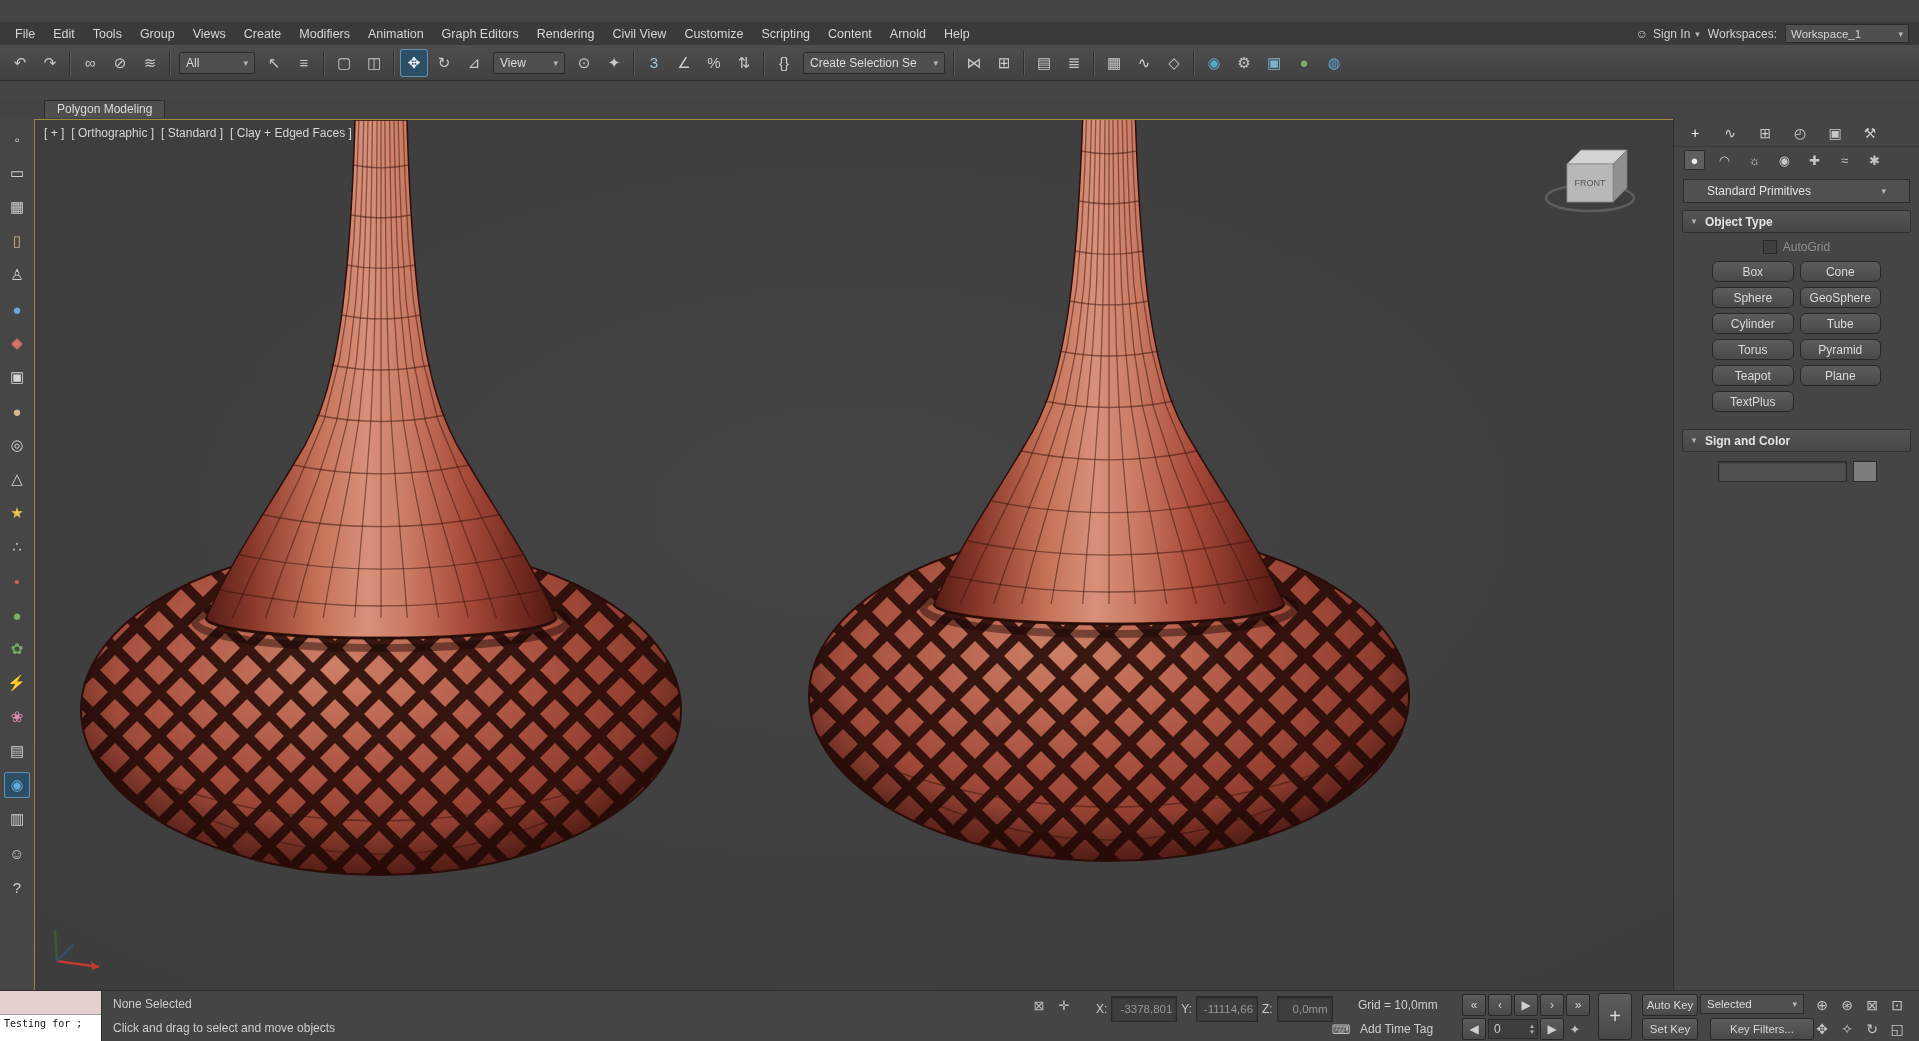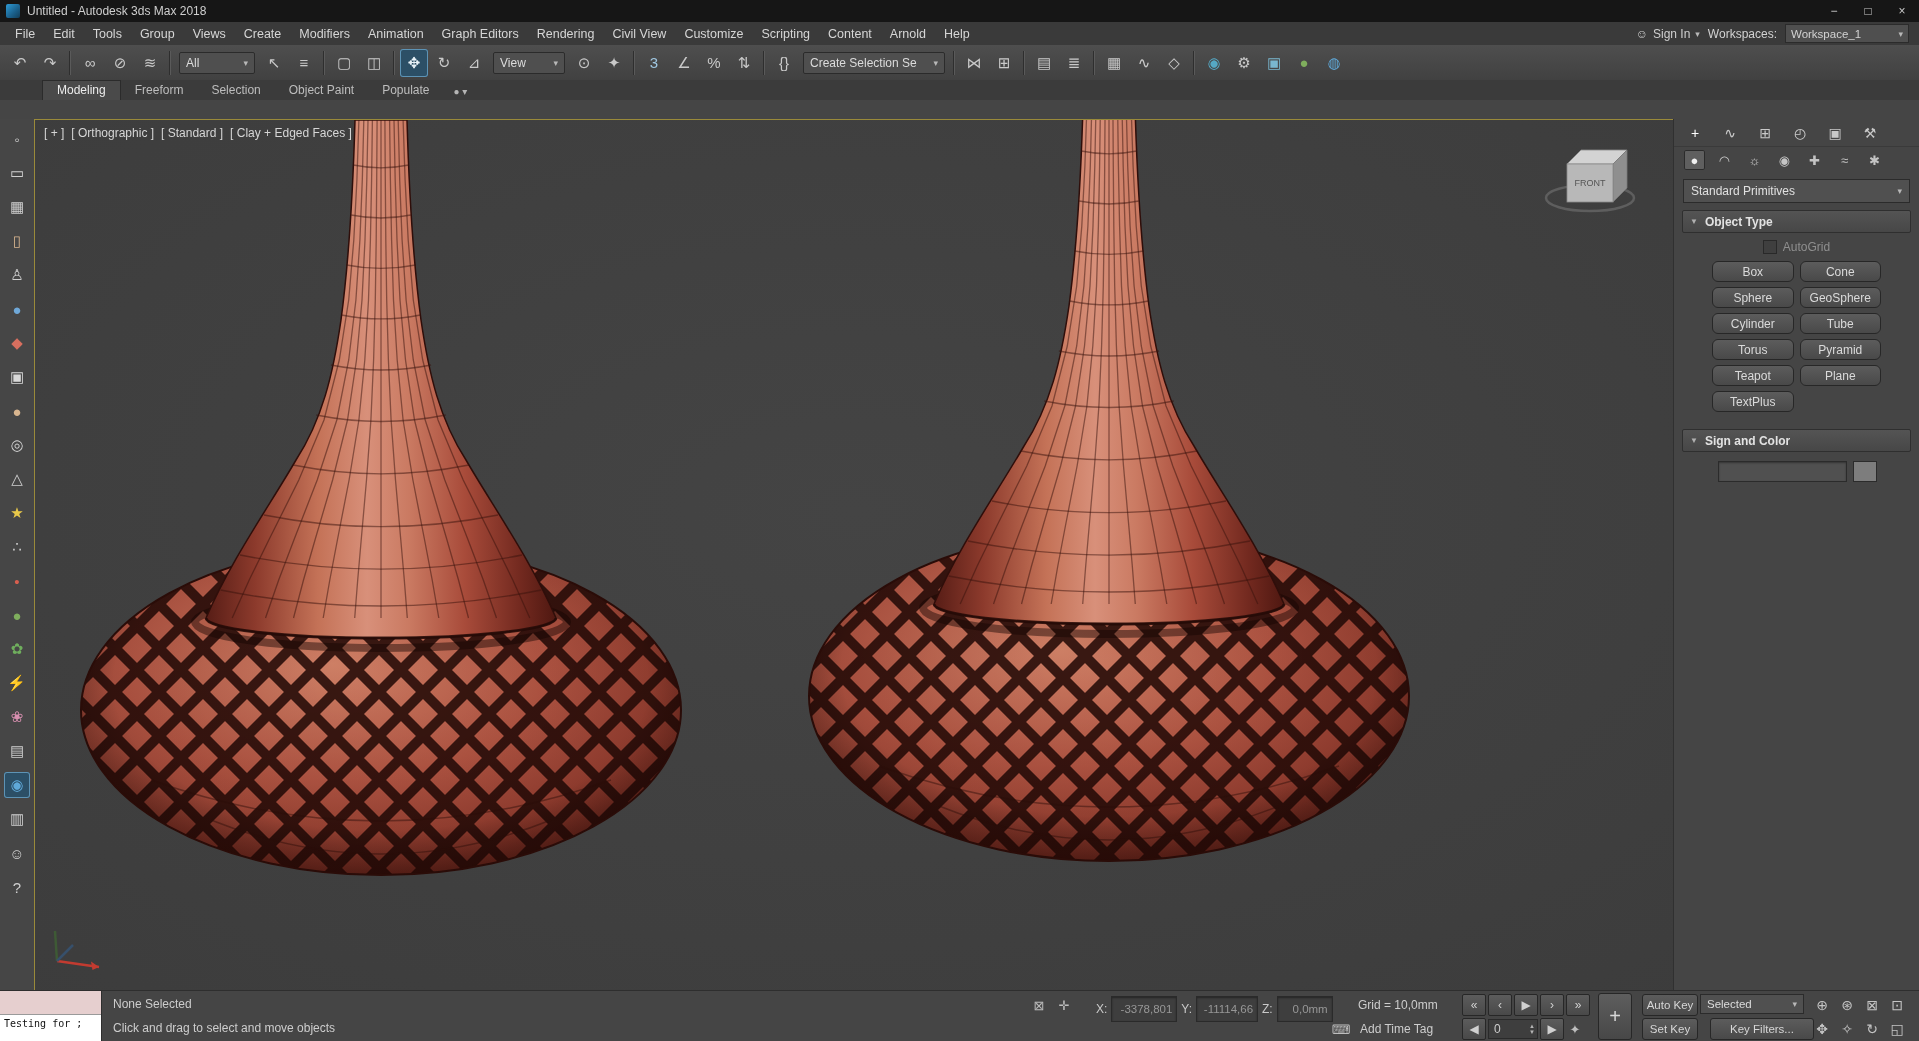--- a/index.html
+++ b/index.html
@@ -50,21 +50,21 @@
   .viewcube{position:absolute;top:14px;right:28px;}
   .axis-tripod{position:absolute;left:12px;bottom:14px;}
   
   .cmd-panel{position:absolute;top:119px;right:0;width:245px;bottom:50px;background:#454545;border-left:1px solid #303030;}
   .cp-tabs{display:flex;align-items:center;gap:13px;padding:4px 10px 3px;border-bottom:1px solid #3a3a3a;}
   .cp-tab{width:22px;height:20px;display:flex;align-items:center;justify-content:center;font-size:14px;color:#c9c9c9;border-radius:2px;}
   .cp-tab.active{color:#ffffff;}
   .cp-cats{display:flex;align-items:center;gap:9px;padding:3px 10px 4px;}
   .cp-cat{width:21px;height:20px;display:flex;align-items:center;justify-content:center;font-size:13px;color:#c4c4c4;border-radius:2px;}
   .cp-cat.active{background:#5f5f5f;box-shadow:inset 0 0 0 1px #2b2b2b;color:#f0f0f0;}
-  .cp-dropdown{margin:5px 9px 4px;height:22px;background:#505050;border:1px solid #2b2b2b;display:flex;align-items:center;justify-content:space-between;padding:0 7px;font-size:12px;color:#e0e0e0;}
+  .cp-dropdown{margin:5px 9px 4px;height:22px;background:#505050;border:1px solid #2b2b2b;display:flex;align-items:center;justify-content:space-between;padding:0 23px;font-size:12px;color:#e0e0e0;}
   .rollout-header{margin:7px 8px 0;height:21px;background:linear-gradient(#545454,#474747);border:1px solid #2f2f2f;border-radius:2px;display:flex;align-items:center;gap:7px;padding:0 7px;font-weight:bold;color:#e2e2e2;font-size:12px;}
   .rollout-arrow{font-size:8px;color:#b0b0b0;}
   .autogrid-row{display:flex;align-items:center;justify-content:center;gap:6px;margin:7px 0 4px;color:#8f8f8f;}
   .checkbox{width:12px;height:12px;background:#3f3f3f;border:1px solid #292929;}
   .obj-grid{display:grid;grid-template-columns:1fr 1fr;gap:5px 6px;padding:3px 38px 10px 38px;}
   .obj-btn{height:21px;background:linear-gradient(#5c5c5c,#494949);border:1px solid #272727;border-radius:6px;color:#dadada;font-size:12px;display:flex;align-items:center;justify-content:center;font-family:"Liberation Sans",sans-serif;}
   .obj-btn:last-child{grid-column:1;}
   .name-row{display:flex;align-items:center;gap:6px;padding:9px 42px 0 44px;}
   .name-input{flex:1;height:19px;background:#505050;border:1px solid #2b2b2b;box-shadow:inset 0 1px 2px rgba(0,0,0,.35);}
   .color-swatch{width:22px;height:19px;background:#7d7d7d;border:1px solid #2b2b2b;}
@@ -93,29 +93,20 @@
   .sb-btn{position:absolute;height:20px;background:linear-gradient(#5c5c5c,#494949);border:1px solid #272727;border-radius:3px;color:#d6d6d6;font-size:11.5px;display:flex;align-items:center;justify-content:center;}
   .sb-drop{position:absolute;height:18px;background:#505050;border:1px solid #2b2b2b;display:flex;align-items:center;justify-content:space-between;padding:0 6px;color:#dcdcdc;font-size:11.5px;}
   .nav-icons{position:absolute;left:1810px;top:2px;display:grid;grid-template-columns:repeat(4,24px);grid-auto-rows:23px;gap:1px;}
   .nav-icon{display:flex;align-items:center;justify-content:center;color:#c4c4c4;font-size:14px;border-radius:2px;}
 </style>
 </head>
 <body>
 
 <div id="app">
 
-  <div class="titlebar">
-    <span class="app-icon"></span>
-    <span class="title-text">Untitled - Autodesk 3ds Max 2018</span>
-    <div class="win-controls">
-      <span class="win-btn">−</span>
-      <span class="win-btn">□</span>
-      <span class="win-btn">×</span>
-    </div>
-  </div>
 
   <div class="menubar">
     <div class="menu-items">
 
     <span class="menu-item">File</span>
         <span class="menu-item">Edit</span>
         <span class="menu-item">Tools</span>
         <span class="menu-item">Group</span>
         <span class="menu-item">Views</span>
         <span class="menu-item">Create</span>
@@ -205,30 +196,22 @@
         <span class="tb-item">◇</span>
         <span class="tb-item" data-kind="sep"></span>
         <span class="tb-item" style="color: rgb(85, 168, 196);">◉</span>
         <span class="tb-item">⚙</span>
         <span class="tb-item" style="color: rgb(121, 183, 207);">▣</span>
         <span class="tb-item" style="color: rgb(127, 174, 93);">●</span>
         <span class="tb-item" style="color: rgb(95, 168, 216);">◍</span>
       </div>
   </div>
 
-  <div class="ribbon-tabs">
-    <div class="ribbon-tablist">
-
-    <span class="ribbon-tab active">Modeling</span>
-        <span class="ribbon-tab">Freeform</span>
-        <span class="ribbon-tab">Selection</span>
-        <span class="ribbon-tab">Object Paint</span>
-        <span class="ribbon-tab">Populate</span>
-      </div>
-    <span class="ribbon-overflow">●  ▾</span>
+  <div class="ribbon-row2">
+    <span class="ribbon-chip">Polygon Modeling</span>
   </div>
 
   <div class="left-toolbar">
 
   <span class="lt-icon" style="color: rgb(207, 207, 207);">◦</span>
       <span class="lt-icon" style="color: rgb(207, 207, 207);">▭</span>
       <span class="lt-icon" style="color: rgb(207, 207, 207);">▦</span>
       <span class="lt-icon" style="color: rgb(216, 181, 143);">▯</span>
       <span class="lt-icon" style="color: rgb(207, 207, 207);">♙</span>
       <span class="lt-icon" style="color: rgb(111, 168, 216);">●</span>

